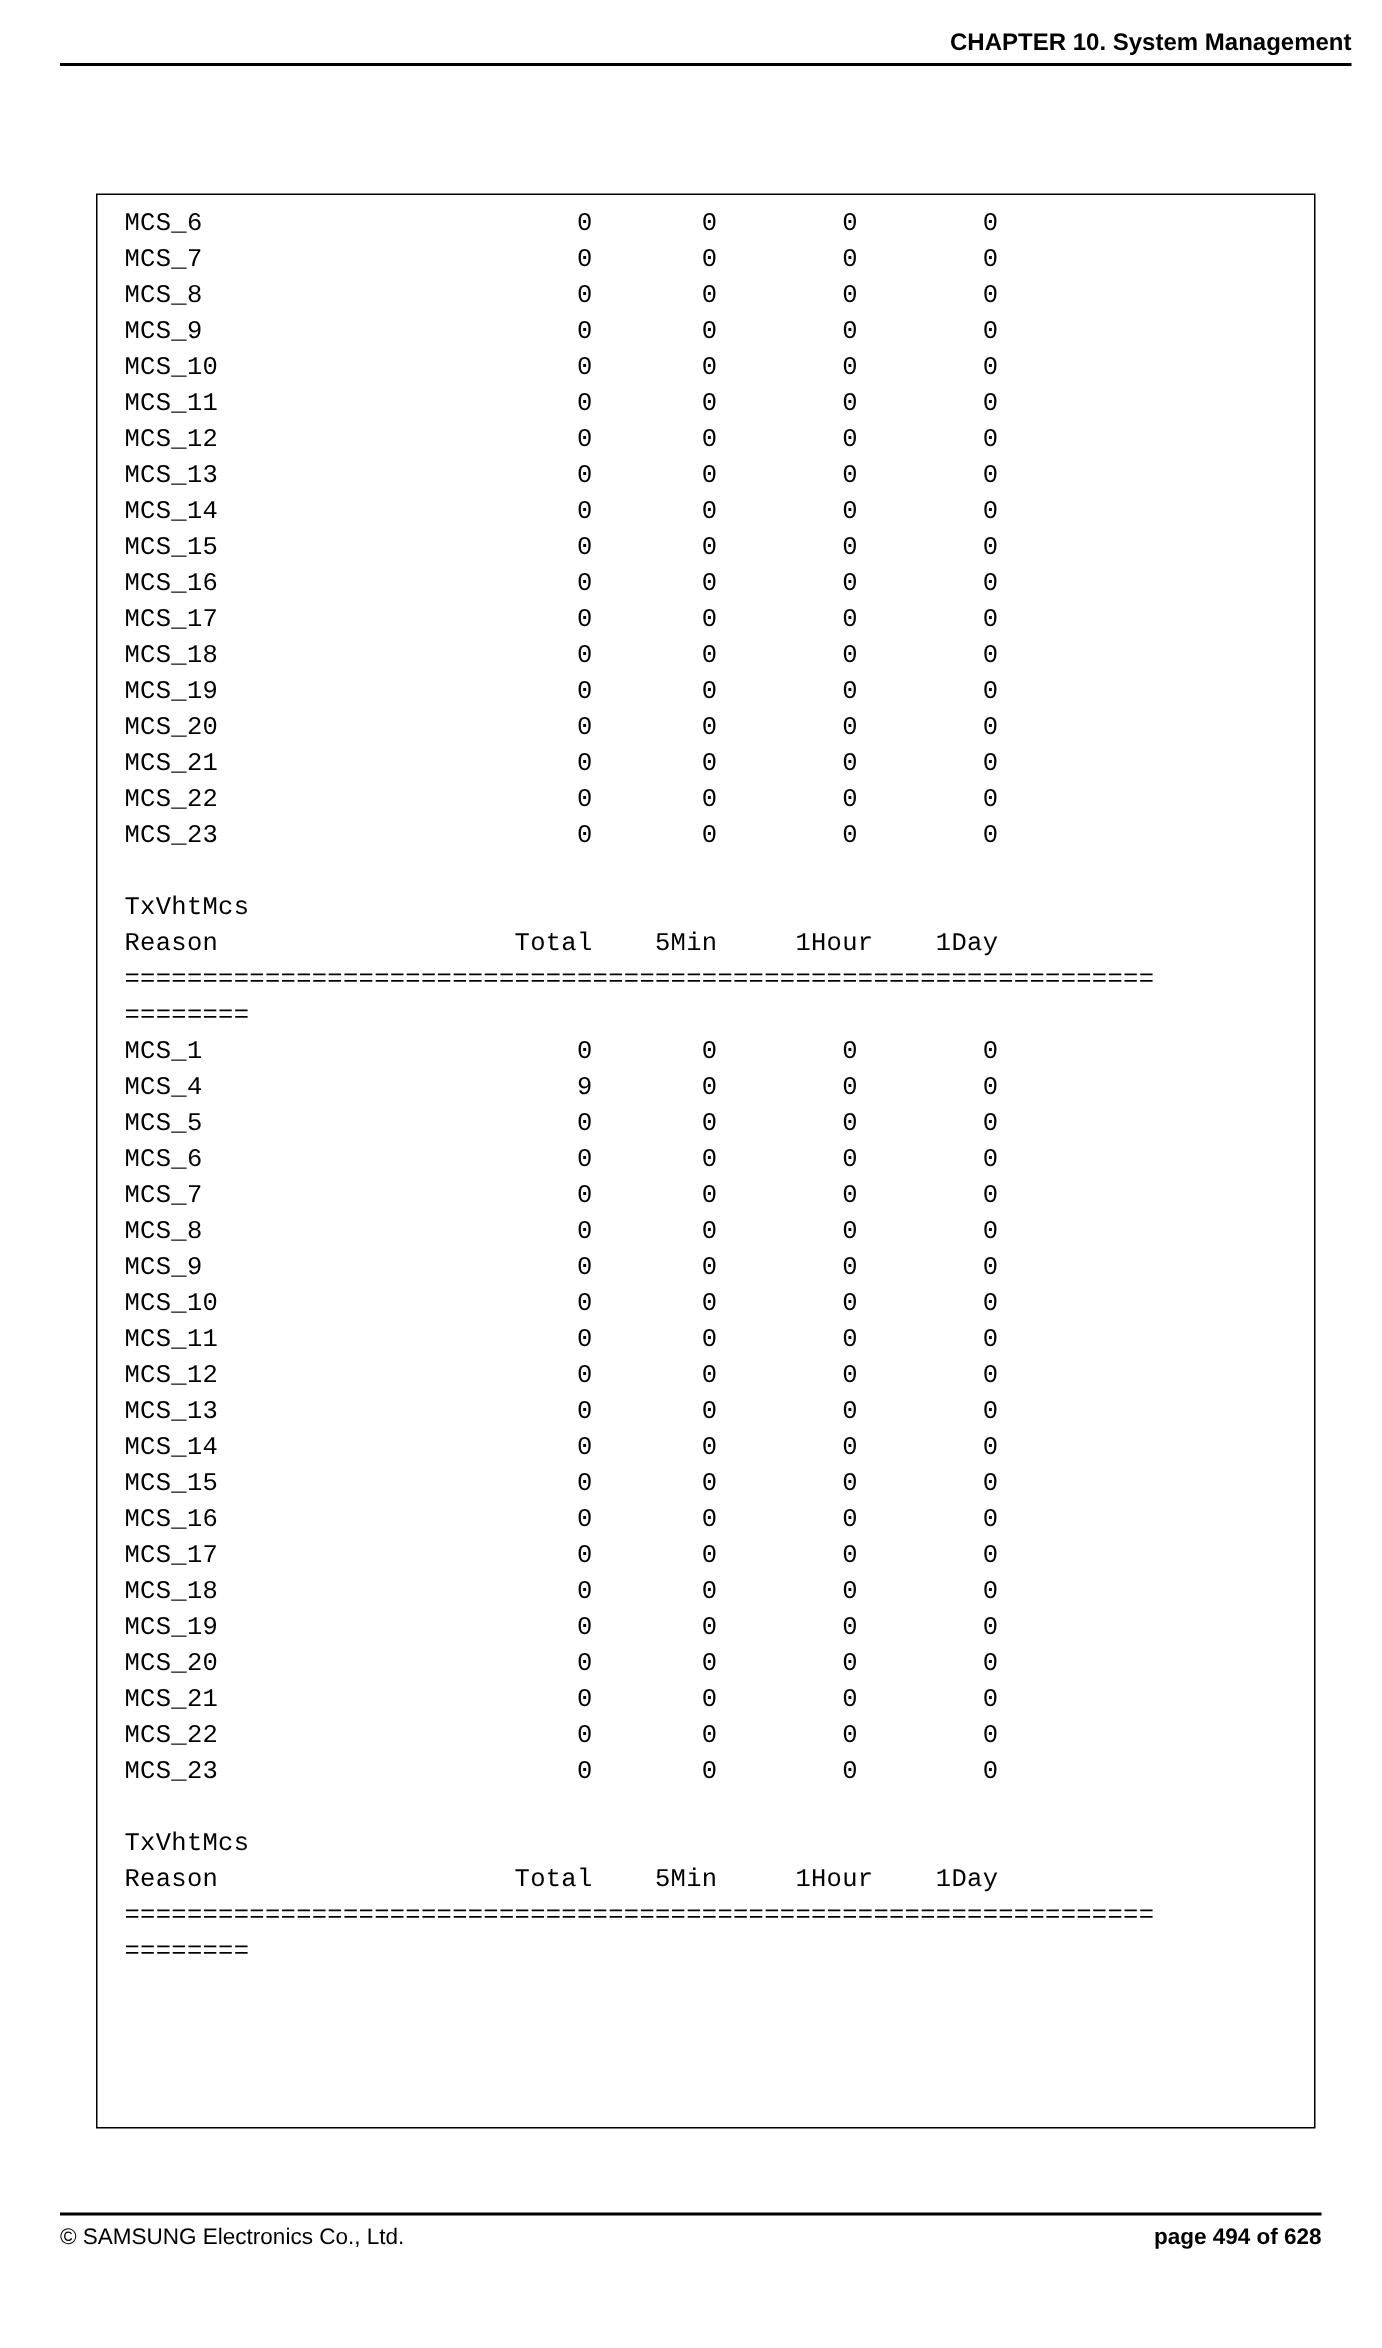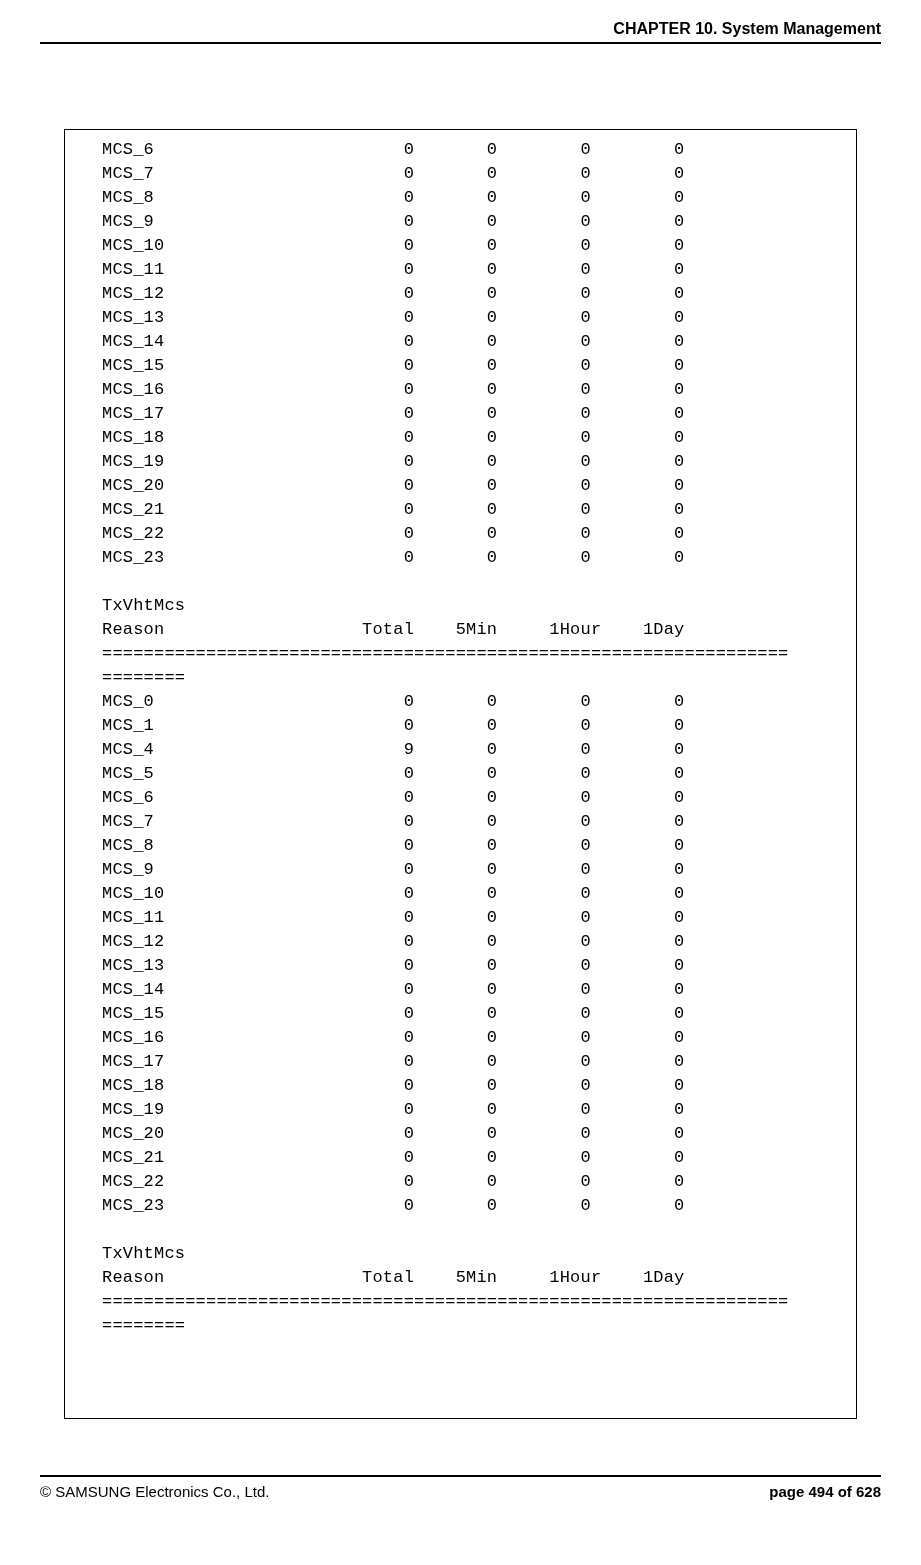--- a/index.html
+++ b/index.html
@@ -8,21 +8,21 @@
       padding: 0;
       background: #fff;
       color: #000;
     }
     .page {
       width: 921px;
       height: 1524px;
       margin: 0 auto;
       box-sizing: border-box;
       position: relative;
-      padding: 20px 40px 0 40px;
+      padding: 20px 20px 0 40px;
     }
     .header {
       text-align: right;
       font-weight: bold;
       font-size: 16px;
       padding-bottom: 4px;
       border-bottom: 2px solid #000;
     }
     .content-box {
       margin: 85px 24px 0 24px;
@@ -30,21 +30,20 @@
       padding: 8px 18px 20px 18px;
       font-family: "Courier New", Courier, monospace;
       font-size: 17px;
       line-height: 24px;
       letter-spacing: 0.2px;
       box-sizing: border-box;
       height: 1290px;
     }
     .row {
       white-space: pre;
-      margin-left: 19px;
     }
     .footer {
       position: absolute;
       bottom: 24px;
       left: 40px;
       right: 40px;
       border-top: 2px solid #000;
       padding-top: 6px;
       font-size: 15px;
     }
@@ -76,21 +75,20 @@
       <div class="row">MCS_19                       0       0        0        0</div>
       <div class="row">MCS_20                       0       0        0        0</div>
       <div class="row">MCS_21                       0       0        0        0</div>
       <div class="row">MCS_22                       0       0        0        0</div>
       <div class="row">MCS_23                       0       0        0        0</div>
       <div class="row">&nbsp;</div>
       <div class="row">TxVhtMcs</div>
       <div class="row">Reason                   Total    5Min     1Hour    1Day</div>
       <div class="row">==================================================================</div>
       <div class="row">========</div>
-      <div class="row">MCS_0                        0       0        0        0</div>
       <div class="row">MCS_1                        0       0        0        0</div>
       <div class="row">MCS_4                        9       0        0        0</div>
       <div class="row">MCS_5                        0       0        0        0</div>
       <div class="row">MCS_6                        0       0        0        0</div>
       <div class="row">MCS_7                        0       0        0        0</div>
       <div class="row">MCS_8                        0       0        0        0</div>
       <div class="row">MCS_9                        0       0        0        0</div>
       <div class="row">MCS_10                       0       0        0        0</div>
       <div class="row">MCS_11                       0       0        0        0</div>
       <div class="row">MCS_12                       0       0        0        0</div>

